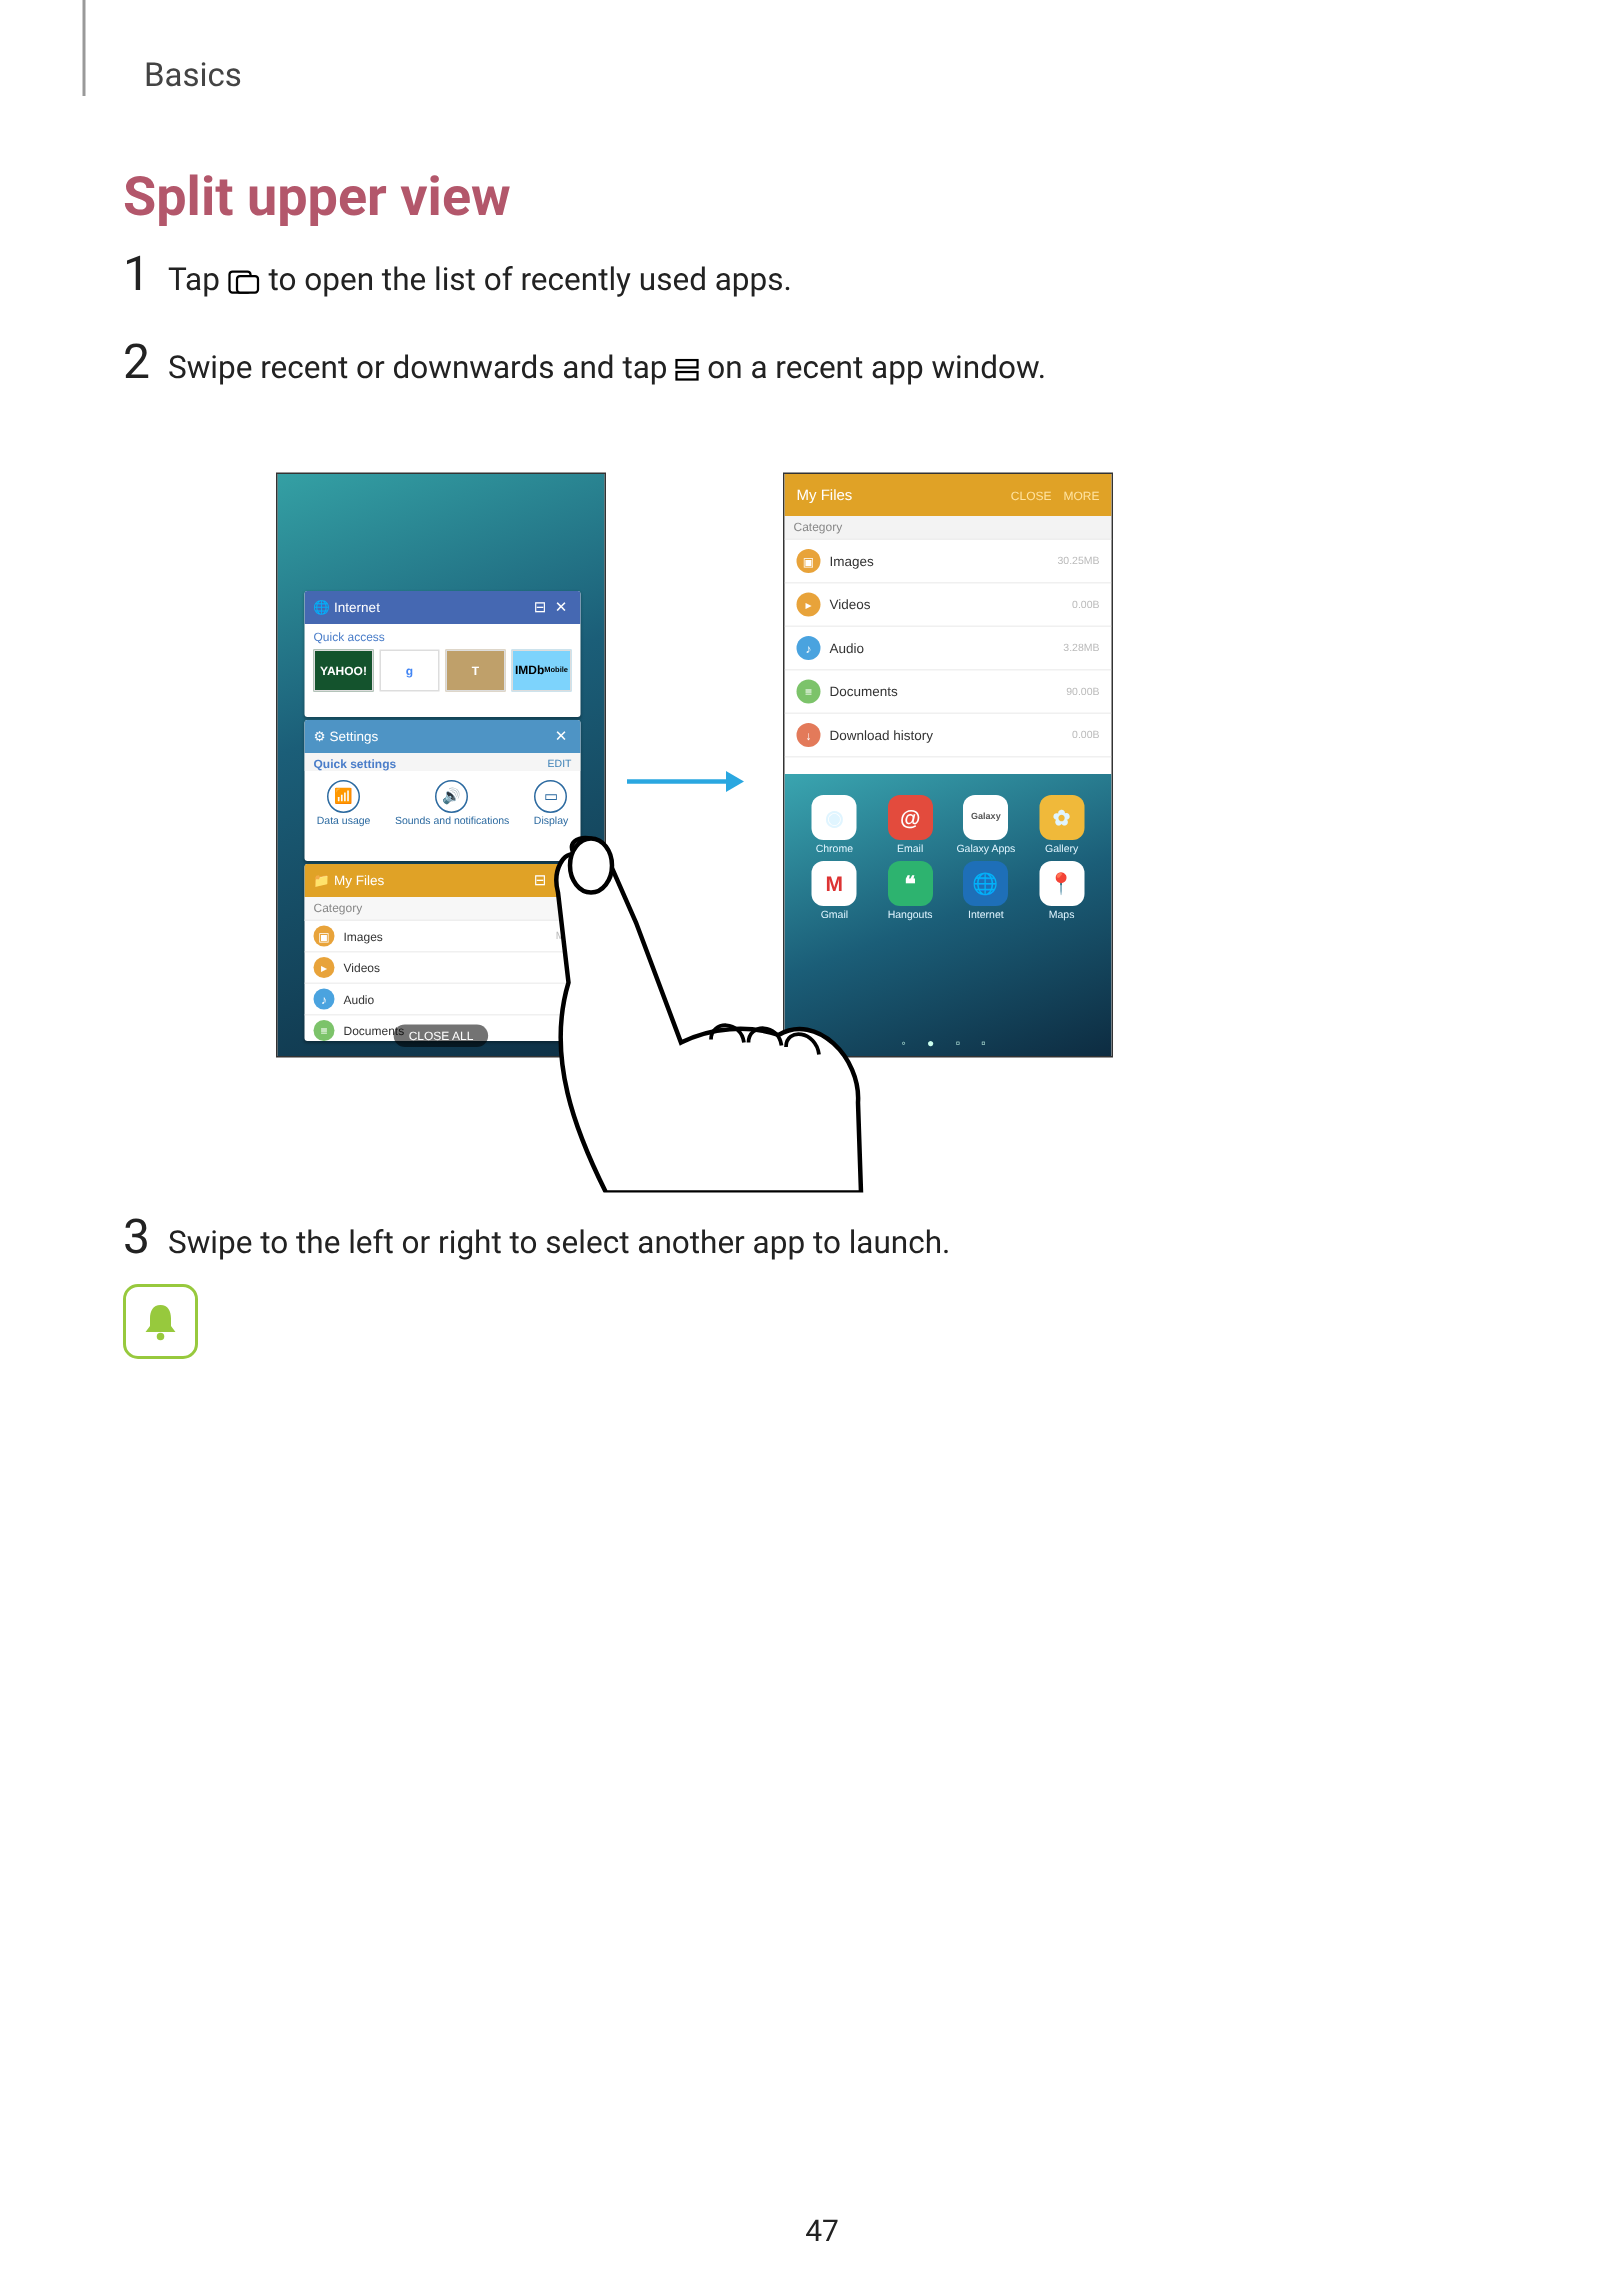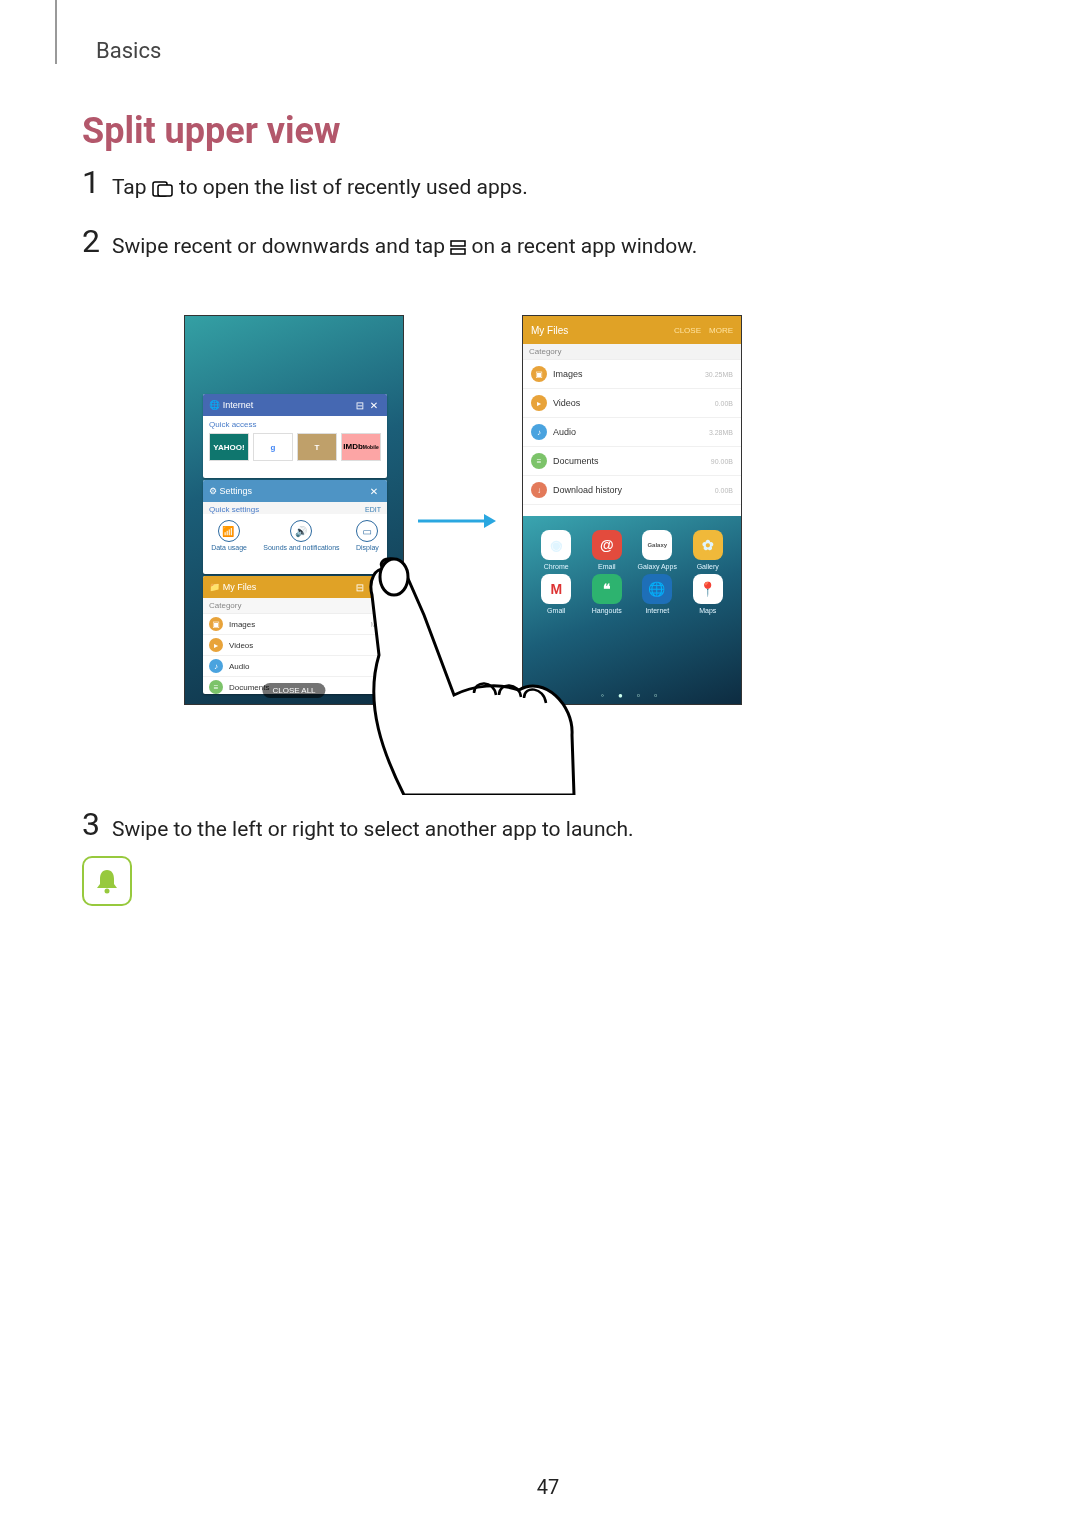--- a/index.html
+++ b/index.html
@@ -103,23 +103,23 @@
     font-size: 8px;
     color: #4a7dc9;
     padding: 4px 6px 2px;
   }
   .quick-row { display:flex; gap:4px; padding: 2px 6px 6px; }
   .quick-row .qi {
     flex:1; height:28px; border:1px solid #ddd;
     display:flex; align-items:center; justify-content:center;
     font-size:8px; font-weight:700;
   }
-  .yahoo { background:#0f766e;color:#fff;font-size:7px;}
+  .yahoo { background:#14532d;color:#fff;font-size:7px;}
   .google { color:#4285f4; font-size:14px;}
-  .imdb { background:#fca5a5; color:#000; font-size:7px; line-height:1; text-align:center;}
+  .imdb { background:#7dd3fc; color:#000; font-size:7px; line-height:1; text-align:center;}
 
   .card-internet { top: 78px; height: 84px;}
   .card-internet .card-header{ background:#4568b2;}
   .card-settings { top: 164px; height: 94px;}
   .card-settings .card-header{ background:#4e94c5;}
   .set-row { display:flex; justify-content:space-around; padding:6px 0 2px;}
   .set-row .si { text-align:center; font-size:7px; color:#2c6aa0;}
   .set-row .si .circ{ width:22px;height:22px;border:1px solid #2c6aa0;border-radius:50%;margin:0 auto 2px;display:flex;align-items:center;justify-content:center;font-size:10px;}
 
   .card-myfiles { top: 260px; height: 118px;}
@@ -268,21 +268,21 @@
       </div>
     </div>
 
     <div class="card card-settings">
       <div class="card-header">
         <span>⚙</span>&nbsp;
         <span class="title">Settings</span>
         <span class="hicon">✕</span>
       </div>
       <div style="display:flex;align-items:center;padding:3px 6px 0;background:#f5f5f5;">
-        <span class="card-sub" style="padding:0;">Quick settings</span>
+        <span class="card-sub" style="padding:0;font-weight:bold;">Quick settings</span>
         <span class="right" style="margin-left:auto;font-size:7px;color:#3a7fb5;">EDIT</span>
       </div>
       <div class="set-row">
         <div class="si"><div class="circ">📶</div><span>Data usage</span></div>
         <div class="si"><div class="circ">🔊</div><span>Sounds and notifications</span></div>
         <div class="si"><div class="circ">▭</div><span>Display</span></div>
       </div>
     </div>
 
     <div class="card card-myfiles">

